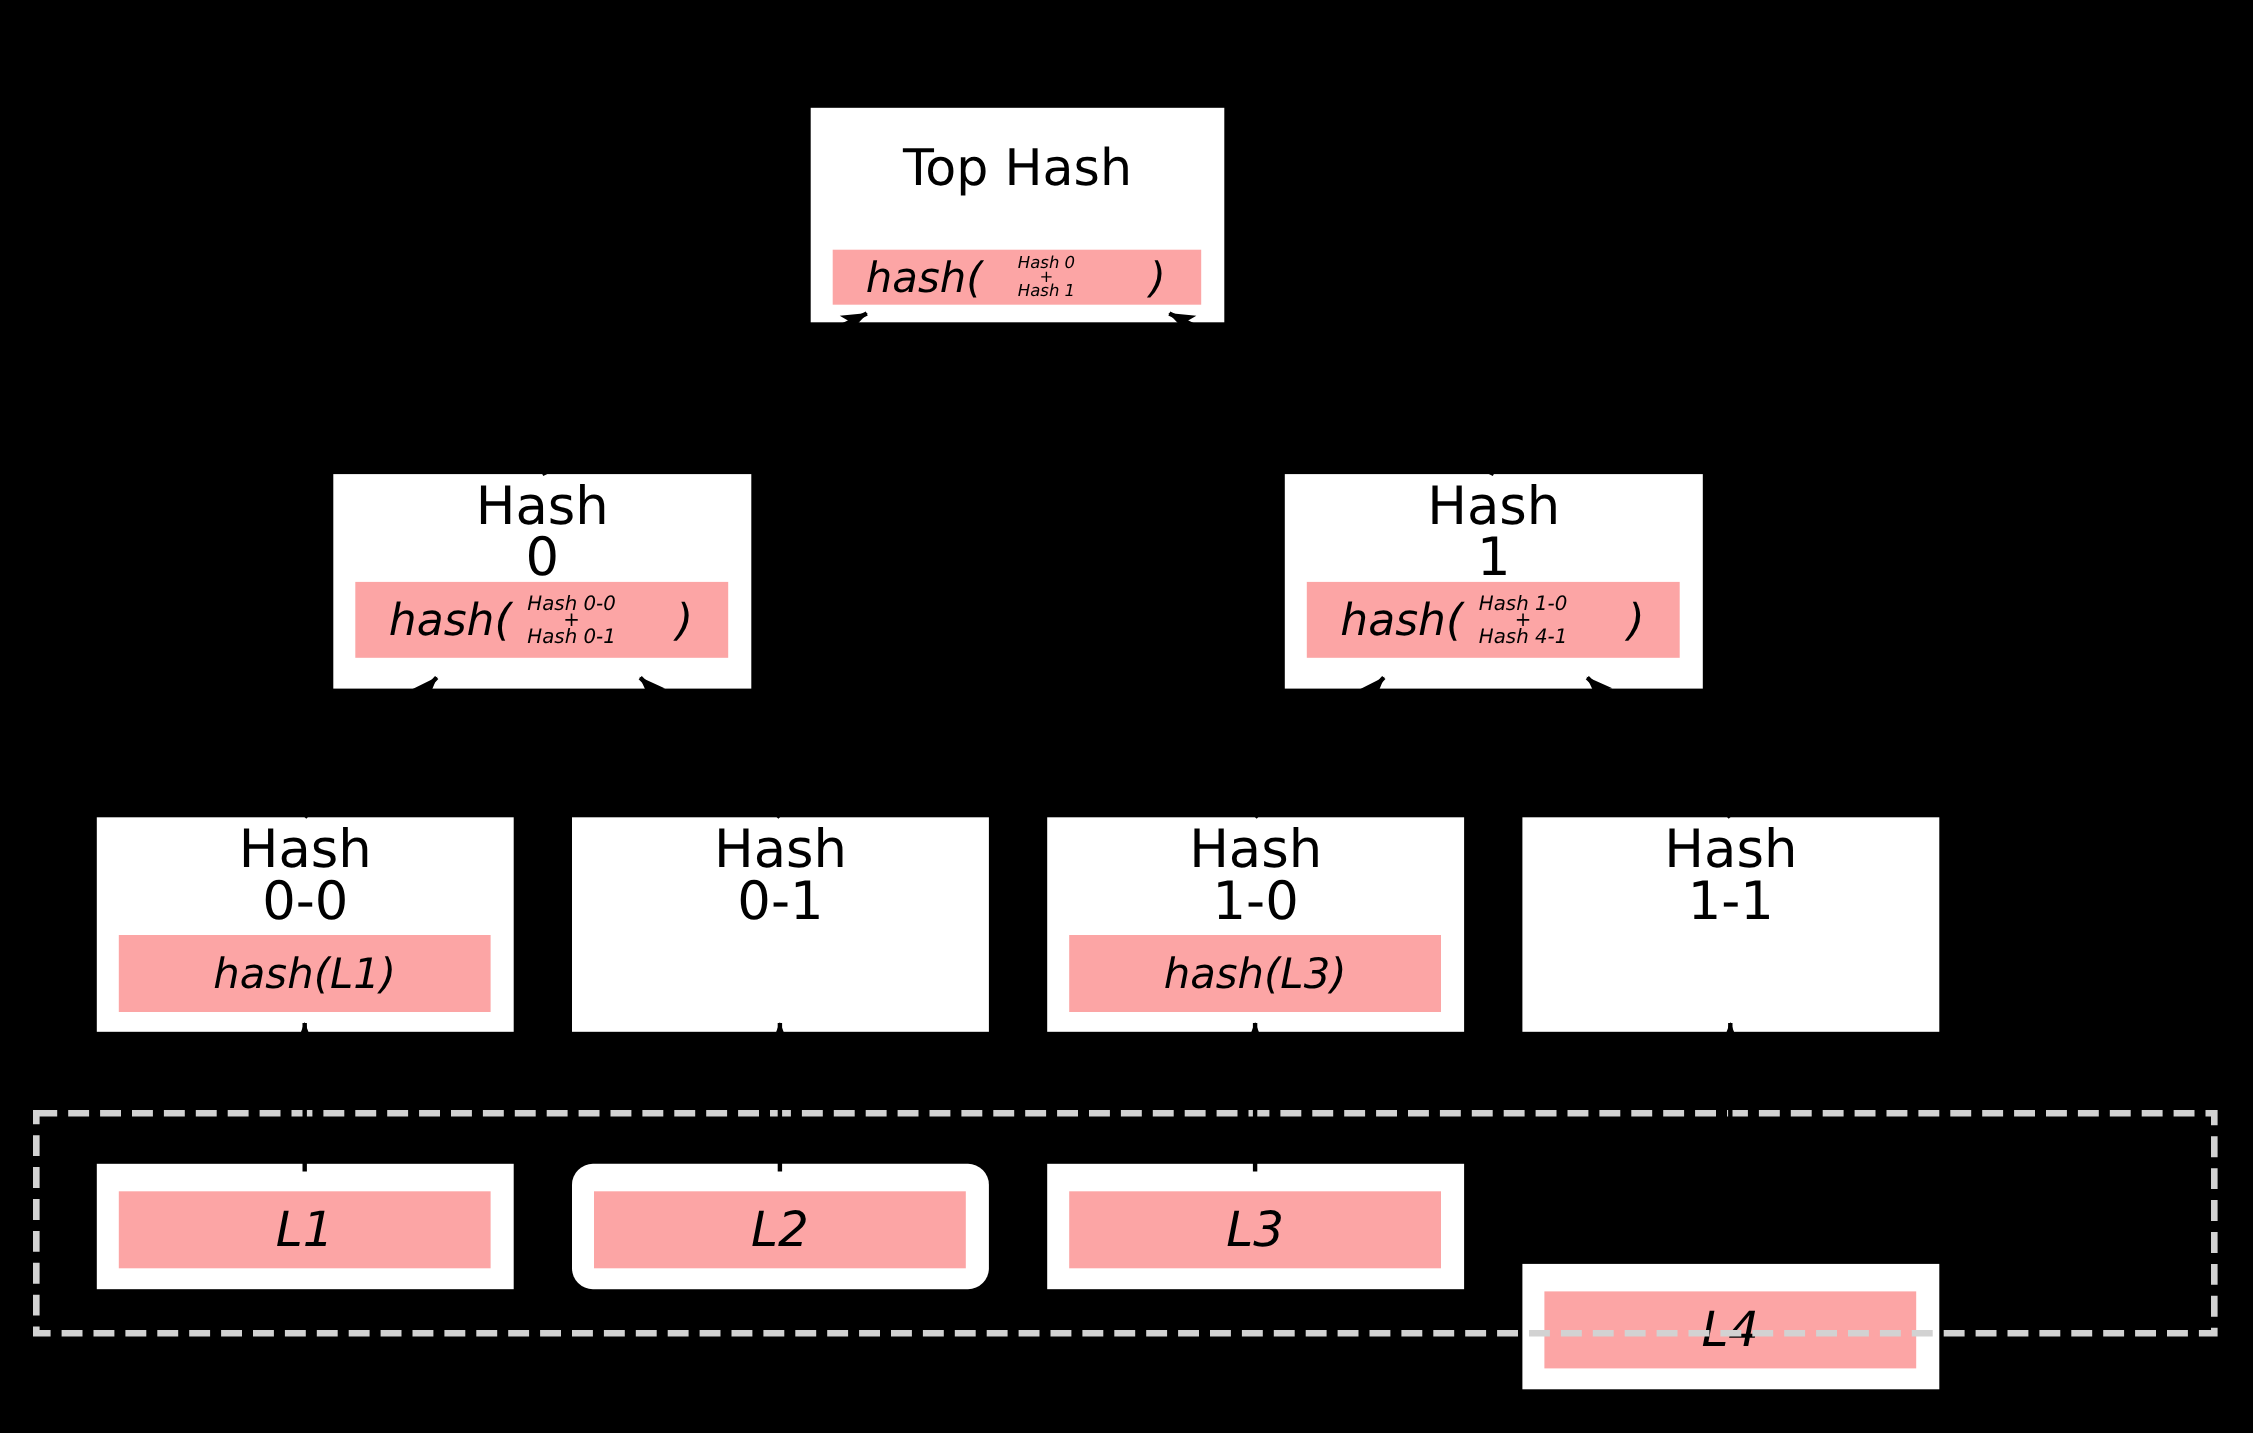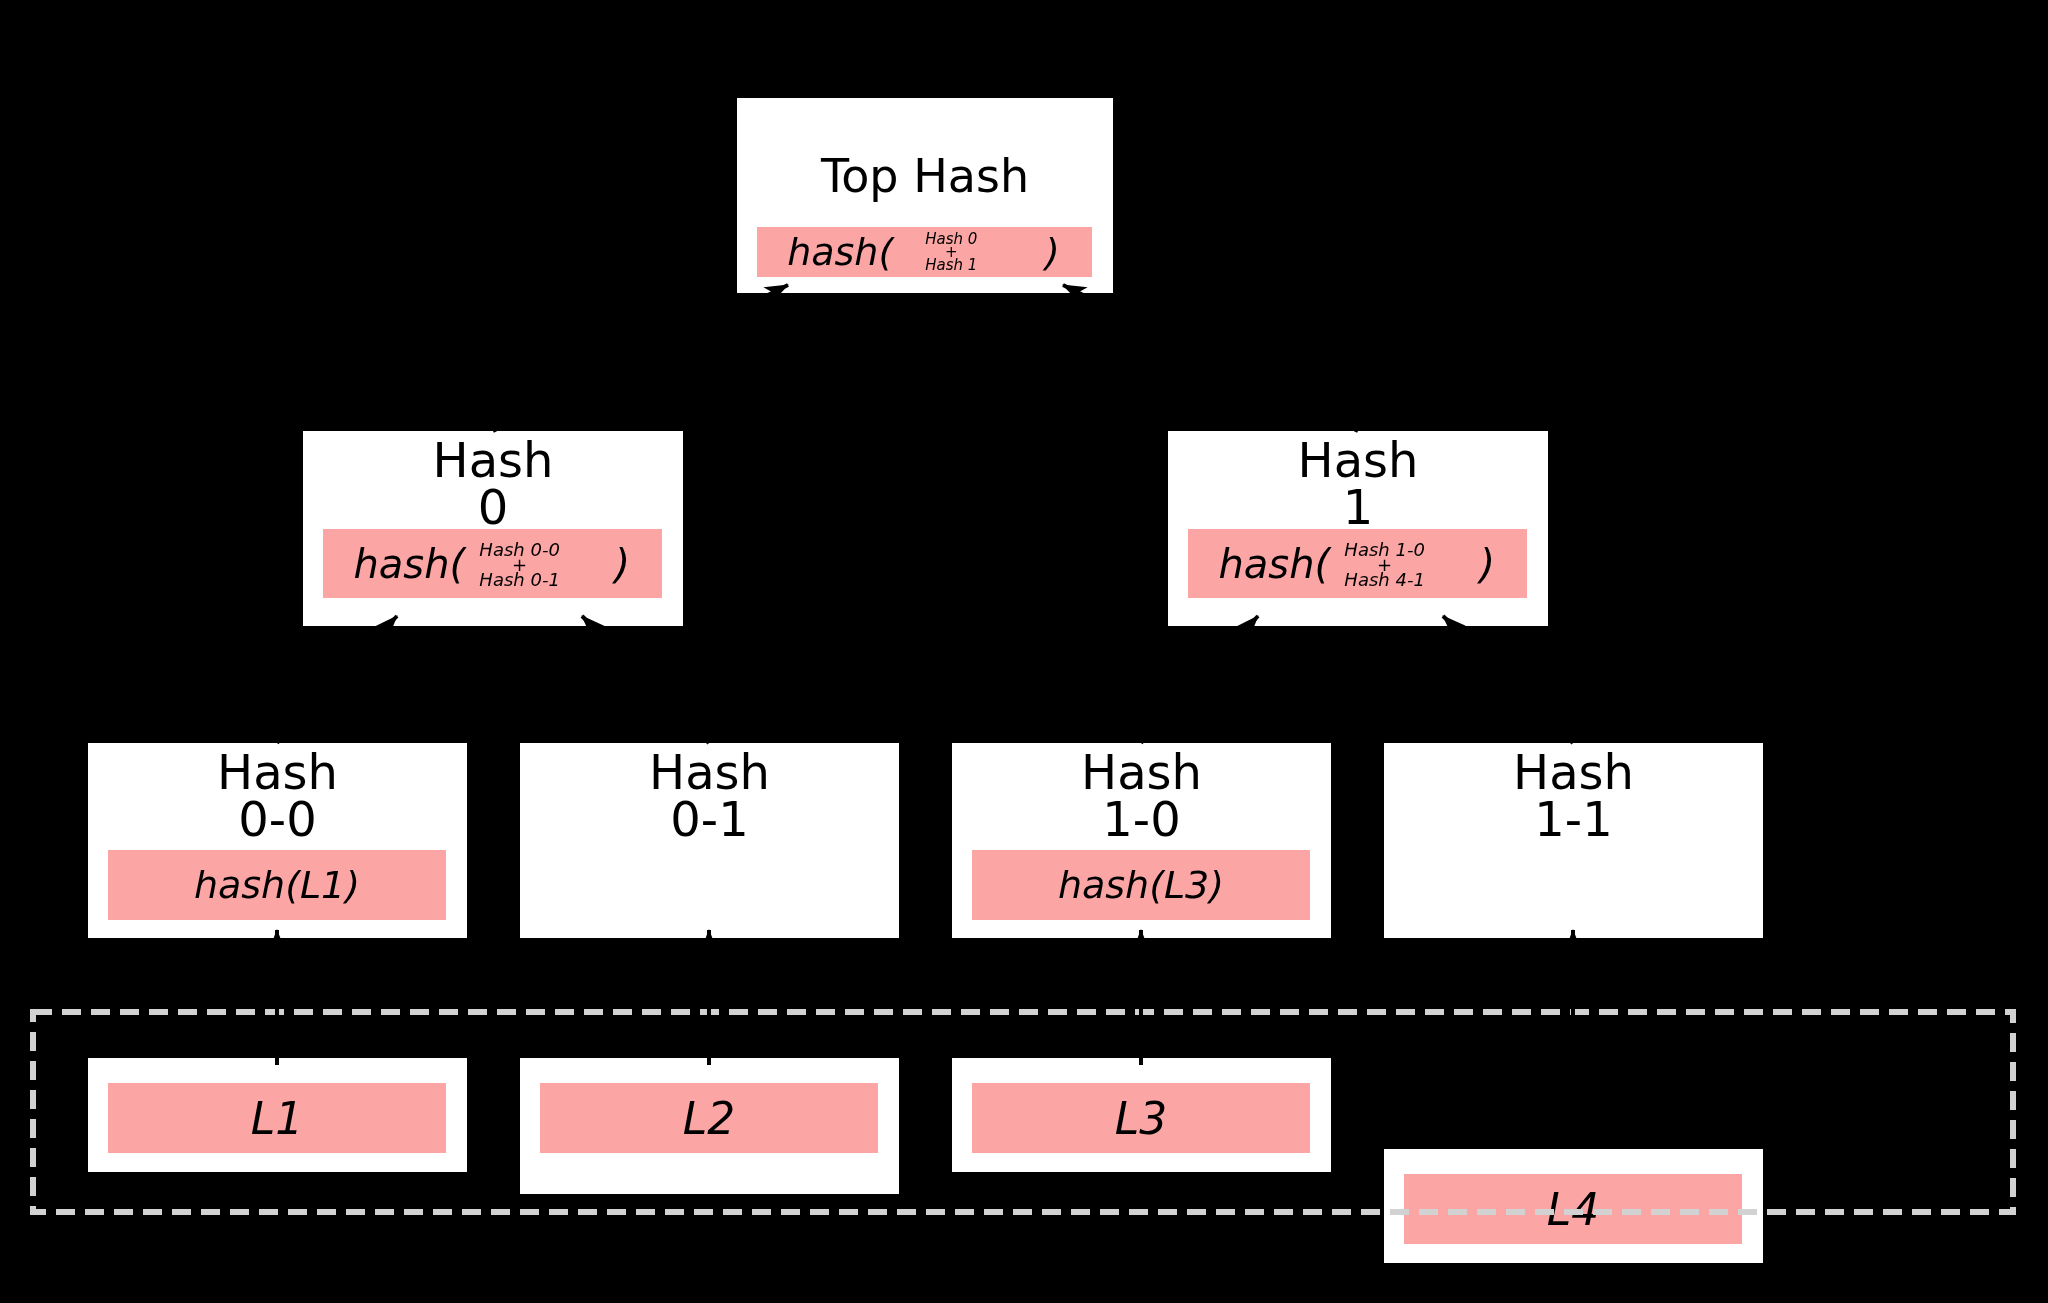--- a/index.html
+++ b/index.html
@@ -2,42 +2,42 @@
 <html><head>
 <meta charset="utf-8">
 <style>
   html,body{margin:0;padding:0;background:#000;}
   .stage{
     position:relative;width:2048px;height:1303px;background:#000000;
     font-family:"DejaVu Sans",sans-serif;color:#000;overflow:hidden;
   }
   .node{position:absolute;background:#ffffff;}
   .title{text-align:center;font-size:48px;line-height:47px;padding-top:6px;}
-  .title-root{text-align:center;font-size:46px;line-height:52px;padding-top:52px;}
+  .title-root{text-align:center;font-size:46px;line-height:52px;padding-top:28px;}
   .band{position:absolute;left:20px;right:21px;background:#fca5a5;font-style:italic;}
   .band-root{top:129px;height:50px;}
   .band-internal{top:98px;height:69px;}
   .band-leaf{top:107px;height:70px;display:flex;align-items:center;justify-content:center;font-size:38px;}
   .band-block{top:25px;height:70px;display:flex;align-items:center;justify-content:center;font-size:44px;}
   .fopen{position:absolute;left:9%;top:50%;transform:translateY(-50%);font-size:40px;white-space:nowrap;}
   .fclose{position:absolute;left:86%;top:50%;transform:translateY(-50%);font-size:40px;}
   .stack{position:absolute;left:58%;top:50%;transform:translate(-50%,-50%);text-align:center;font-size:18px;line-height:15px;white-space:nowrap;}
   .stack span{display:block;}
   .band-root .fopen,.band-root .fclose{font-size:38px;}
   .band-root .stack{font-size:15px;line-height:13px;}
 
   #n-root{left:737px;top:98px;width:376px;height:195px;}
   #n-h0{left:303px;top:431px;width:380px;height:195px;}
   #n-h1{left:1168px;top:431px;width:380px;height:195px;}
   #n-h00{left:88px;top:743px;width:379px;height:195px;}
   #n-h01{left:520px;top:743px;width:379px;height:195px;}
   #n-h10{left:952px;top:743px;width:379px;height:195px;}
   #n-h11{left:1384px;top:743px;width:379px;height:195px;}
   #b-l1{left:88px;top:1058px;width:379px;height:114px;}
-  #b-l2{left:520px;top:1058px;width:379px;height:136px;}
+  #b-l2{left:520px;top:1058px;width:379px;height:114px;border-radius:19px;}
   #b-l3{left:952px;top:1058px;width:379px;height:114px;}
   #b-l4{left:1384px;top:1102px;width:379px;height:114px;margin-top:47px;}
 
   .overlay{position:absolute;left:0;top:0;width:2048px;height:1303px;pointer-events:none;}
 </style>
 </head>
 <body>
 
 <div class="stage">
 

